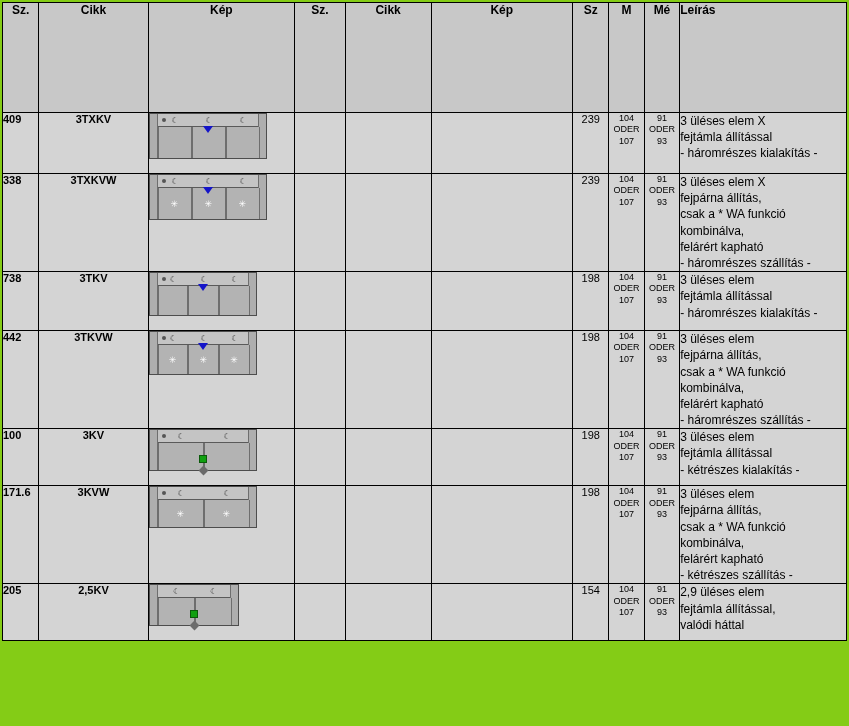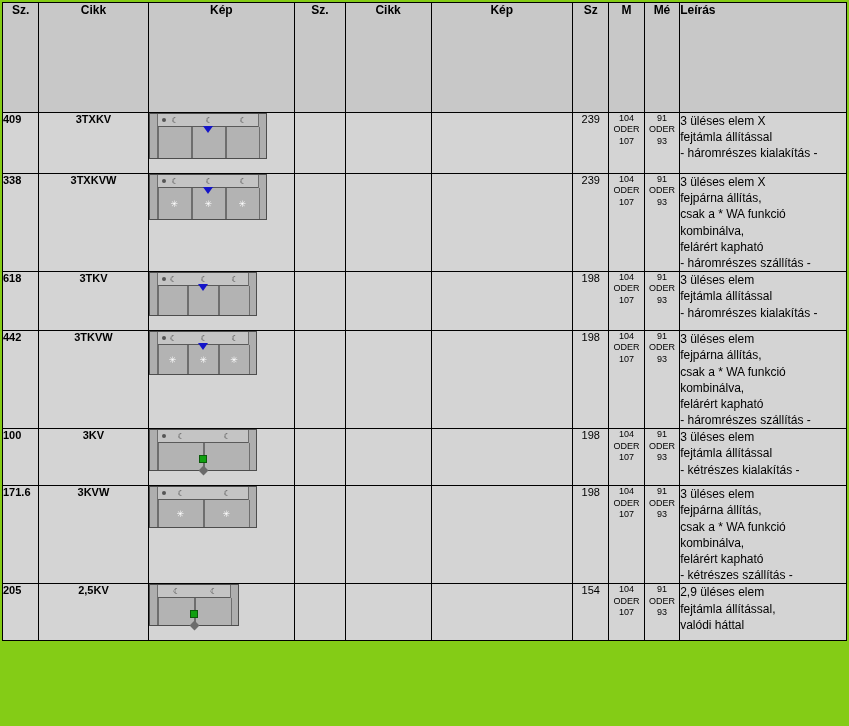--- a/index.html
+++ b/index.html
@@ -281,21 +281,21 @@
           <td class="c-mm" style="white-space: pre-line;">91
 ODER
 93</td>
           <td class="c-leiras">3 üléses elem X
 fejpárna állítás,
 csak a * WA funkció kombinálva,
 felárért kapható
 - háromrészes szállítás -</td>
         </tr>
         <tr>
-          <td class="c-sz">618</td>
+          <td class="c-sz">738</td>
           <td class="c-cikk">3TKV</td>
           <td class="c-kep">
             <div style="position: relative; width: 128px; height: 58px;">
               <div class="sofa" style="width: 108px; height: 44px; position: absolute; left: 0px; top: 0px;">
                 <div class="backrest"></div>
                 <div class="arm-l"></div>
                 <div class="arm-r"></div>
                 <div class="seat" style="left: 8px; width: 30.6667px;"></div>
                 <div class="hmark" style="left: 20.3333px;">☾</div>
                 <div class="seat" style="left: 38.6667px; width: 30.6667px;"></div>

